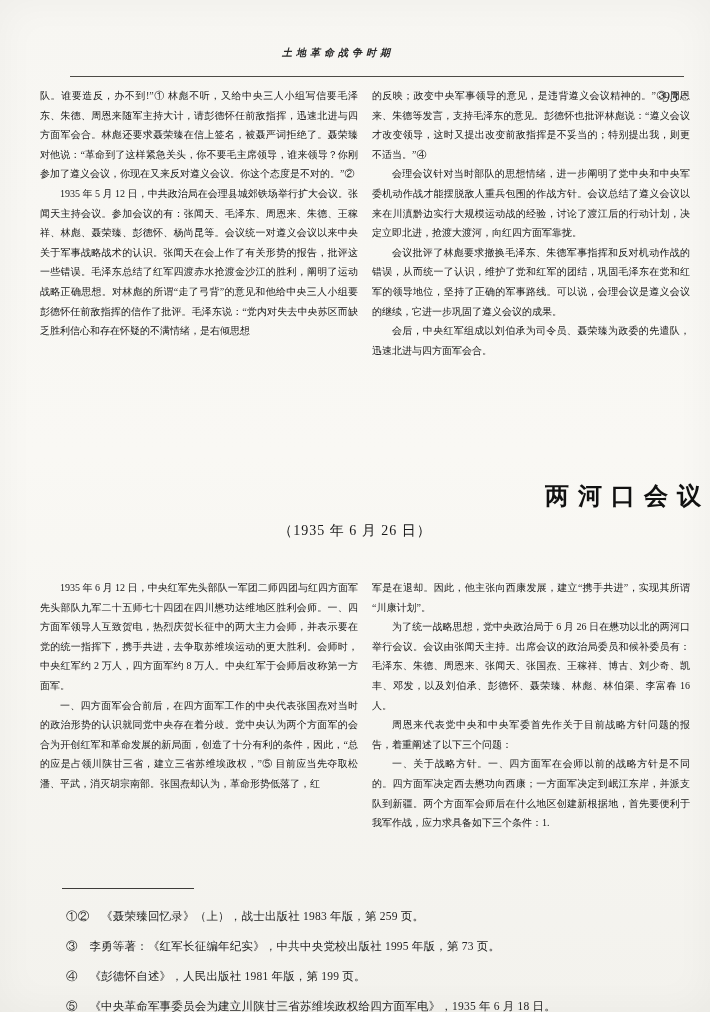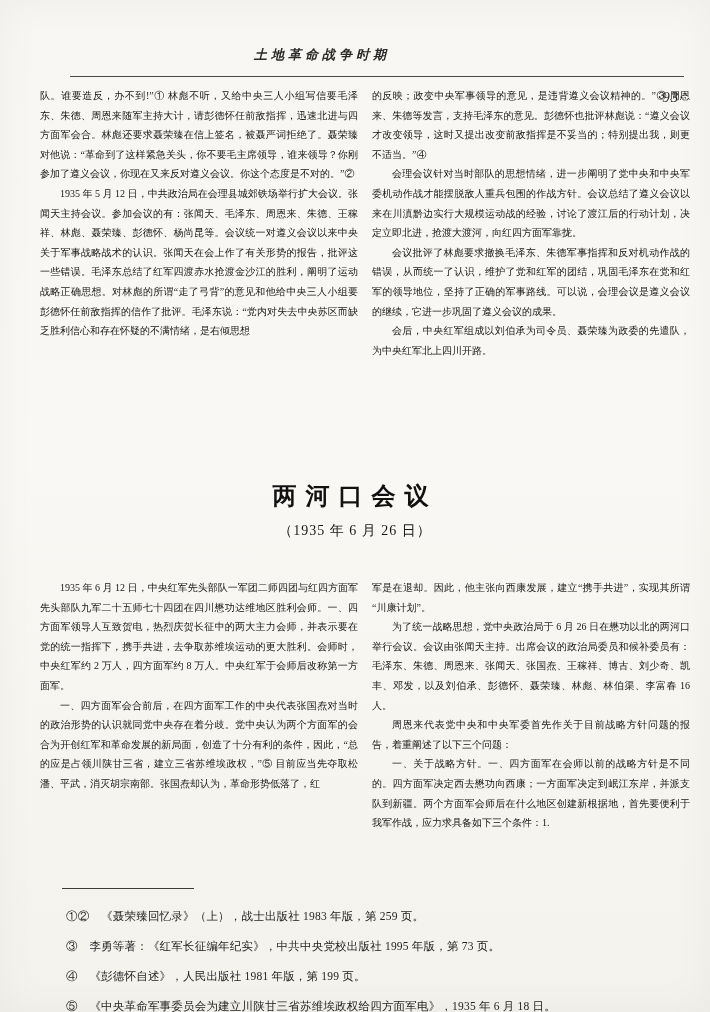--- a/index.html
+++ b/index.html
@@ -11,23 +11,23 @@
   .page {
     position: relative;
     width: 710px; height: 1012px;
     background: linear-gradient(180deg, #f7f6f2 0%, #f9f8f4 45%, #f3f2ed 100%);
     color: #1c1c1c;
     overflow: hidden;
     box-shadow: inset 0 0 40px rgba(0,0,0,0.04);
   }
   
   .running-title {
-    position: absolute; top: 46px; left: 0; width: 644px;
+    position: absolute; top: 46px; left: 16px; width: 644px;
     text-align: center;
-    font-size: 13px; font-style: italic; font-weight: 600;
+    font-size: 10px; font-style: italic; font-weight: 600;
     letter-spacing: 4px; color: #2a2a2a;
   }
   .page-number {
     position: absolute; top: 45px; right: 26px;
     font-size: 15px; font-style: italic; color: #2a2a2a;
     letter-spacing: 1px;
     margin-top: 44px;
   }
   .header-rule {
     position: absolute; top: 76px; left: 70px; width: 614px;
@@ -48,21 +48,21 @@
   }
   .col p { margin: 0; text-indent: 2em; }
   .col p.cont { text-indent: 0; }
   
   .article-head {
     position: absolute; top: 480px; left: 0; width: 710px;
     text-align: center;
   }
   .article-title {
     margin: 0; font-size: 24px; font-weight: 700;
-    letter-spacing: 9px; color: #111;
+    letter-spacing: 9px; color: #111; text-align: right;
   }
   .article-date {
     margin-top: 10px; font-size: 14px; letter-spacing: 1px; color: #181818;
   }
   
   .footnote-rule {
     position: absolute; top: 888px; left: 62px; width: 132px;
     border-top: 1.2px solid #3e3c39;
   }
   .footnotes {
@@ -83,21 +83,21 @@
 
   <div class="cols cols-top">
     <div class="col">
       <p class="cont">队。谁要造反，办不到!”① 林彪不听，又给中央三人小组写信要毛泽东、朱德、周恩来随军主持大计，请彭德怀任前敌指挥，迅速北进与四方面军会合。林彪还要求聂荣臻在信上签名，被聂严词拒绝了。聂荣臻对他说：“革命到了这样紧急关头，你不要毛主席领导，谁来领导？你刚参加了遵义会议，你现在又来反对遵义会议。你这个态度是不对的。”②</p>
       <p>1935 年 5 月 12 日，中共政治局在会理县城郊铁场举行扩大会议。张闻天主持会议。参加会议的有：张闻天、毛泽东、周恩来、朱德、王稼祥、林彪、聂荣臻、彭德怀、杨尚昆等。会议统一对遵义会议以来中央关于军事战略战术的认识。张闻天在会上作了有关形势的报告，批评这一些错误。毛泽东总结了红军四渡赤水抢渡金沙江的胜利，阐明了运动战略正确思想。对林彪的所谓“走了弓背”的意见和他给中央三人小组要彭德怀任前敌指挥的信作了批评。毛泽东说：“党内对失去中央苏区而缺乏胜利信心和存在怀疑的不满情绪，是右倾思想</p>
     </div>
     <div class="col">
       <p class="cont">的反映；政变中央军事领导的意见，是违背遵义会议精神的。”③ 周恩来、朱德等发言，支持毛泽东的意见。彭德怀也批评林彪说：“遵义会议才改变领导，这时又提出改变前敌指挥是不妥当的；特别提出我，则更不适当。”④</p>
       <p>会理会议针对当时部队的思想情绪，进一步阐明了党中央和中央军委机动作战才能摆脱敌人重兵包围的作战方针。会议总结了遵义会议以来在川滇黔边实行大规模运动战的经验，讨论了渡江后的行动计划，决定立即北进，抢渡大渡河，向红四方面军靠拢。</p>
       <p>会议批评了林彪要求撤换毛泽东、朱德军事指挥和反对机动作战的错误，从而统一了认识，维护了党和红军的团结，巩固毛泽东在党和红军的领导地位，坚持了正确的军事路线。可以说，会理会议是遵义会议的继续，它进一步巩固了遵义会议的成果。</p>
-      <p>会后，中央红军组成以刘伯承为司令员、聂荣臻为政委的先遣队，为中央红军北上四川开路。</p>
+      <p>会后，中央红军组成以刘伯承为司令员、聂荣臻为政委的先遣队，迅速北进与四方面军会合。</p>
     </div>
   </div>
 
   <div class="article-head">
     <h1 class="article-title">两河口会议</h1>
     <div class="article-date">（1935 年 6 月 26 日）</div>
   </div>
 
   <div class="cols cols-bottom">
     <div class="col">

